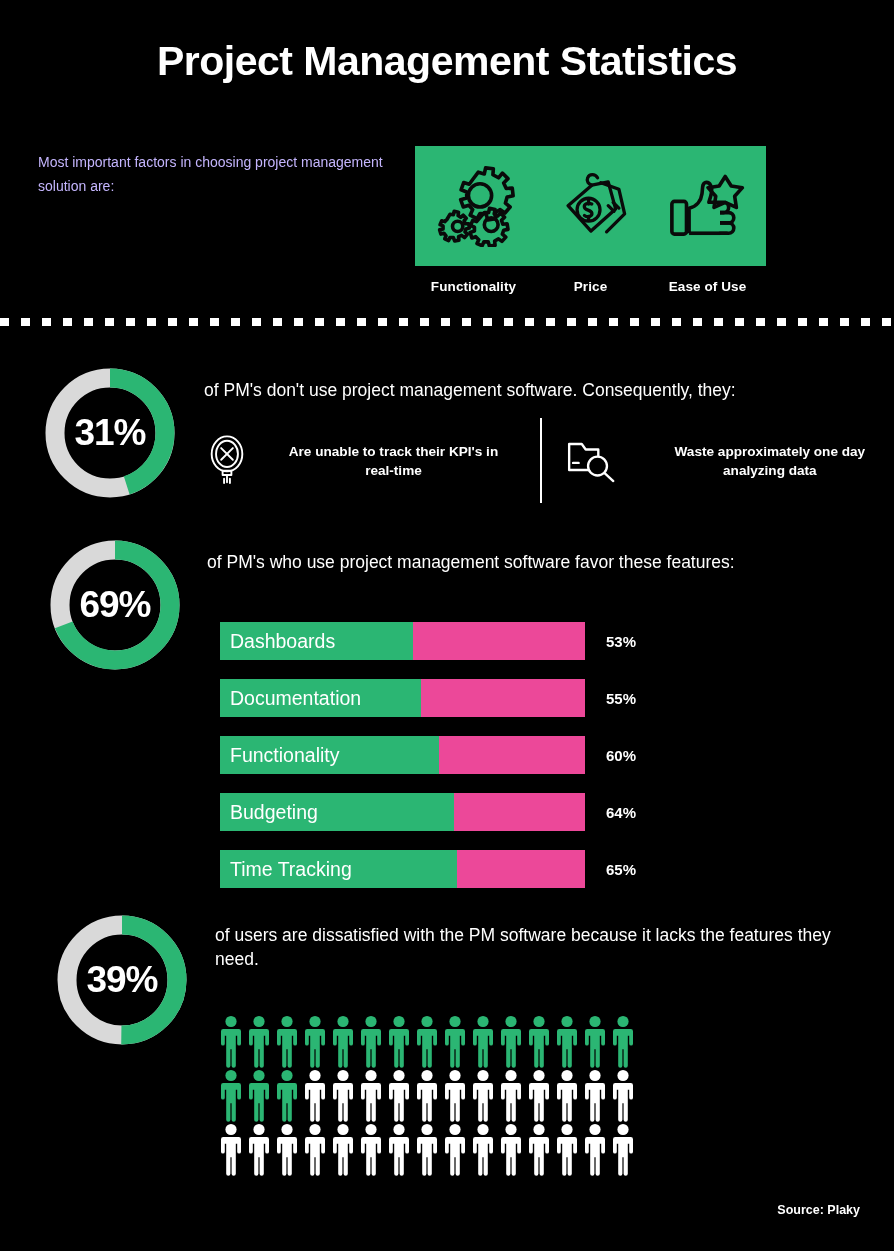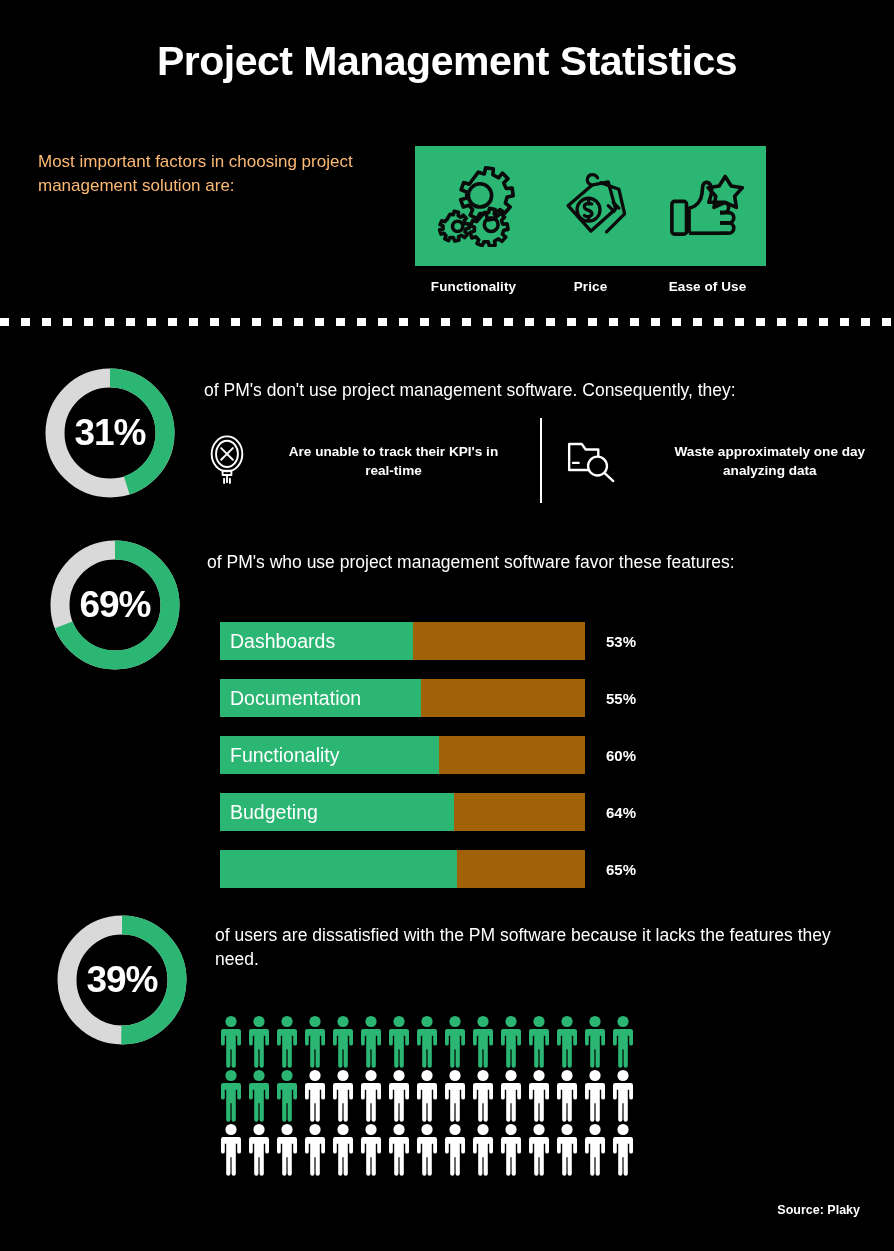--- a/index.html
+++ b/index.html
@@ -17,21 +17,21 @@
   .title{
     position:absolute;top:38px;left:0;width:894px;
     text-align:center;
     font-size:41px;font-weight:bold;letter-spacing:-0.5px;
     color:#ffffff;
   }
 
   
   .intro-text{
     position:absolute;left:38px;top:150px;width:370px;
-    font-size:17px;line-height:24px;font-weight:400;color:#fdba74;
+    font-size:14px;line-height:24px;font-weight:400;color:#c4b5fd;
   }
 
   .factors{position:absolute;left:415px;top:146px;display:flex;}
   .factor{width:117px;text-align:center;}
   .factor-tile{
     width:117px;height:120px;background:#2BB673;
     display:flex;align-items:center;justify-content:center;
   }
   .factor-label{
     margin-top:13px;font-size:13.5px;font-weight:bold;color:#ffffff;
@@ -61,21 +61,21 @@
   .subitems{position:absolute;left:205px;top:60px;display:flex;align-items:center;}
   .subitem{display:flex;align-items:center;gap:28px;}
   .subitem .txt{
     font-size:13.6px;line-height:19px;font-weight:bold;text-align:center;color:#ffffff;
   }
   .vline{width:2px;height:85px;background:#ffffff;margin:0 24px 0 30px;}
 
   
   .bars{position:absolute;left:220px;top:92px;}
   .bar-row{position:relative;height:38px;margin-bottom:19px;display:flex;align-items:center;}
-  .bar-track{position:relative;width:365px;height:38px;background:#a16207;}
+  .bar-track{position:relative;width:365px;height:38px;background:#ec4899;}
   .bar-fill{position:absolute;left:0;top:0;height:38px;background:#2BB673;}
   .bar-label{
     position:absolute;left:10px;top:0;height:38px;display:flex;align-items:center;
     font-size:19.5px;font-weight:400;color:#ffffff;white-space:nowrap;
   }
   .bar-value{margin-left:21px;font-size:15px;font-weight:bold;color:#ffffff;}
 
   
   .people{position:absolute;left:218px;top:110px;}
   .people-row{display:flex;gap:2px;margin-bottom:1px;}
@@ -239,20 +239,21 @@
         <div class="bar-track">
           <div class="bar-fill" style="width:64%"></div>
           <div class="bar-label">Budgeting</div>
         </div>
         <div class="bar-value">64%</div>
       </div>
 
       <div class="bar-row">
         <div class="bar-track">
           <div class="bar-fill" style="width:65%"></div>
+          <div class="bar-label">Time Tracking</div>
         </div>
         <div class="bar-value">65%</div>
       </div>
 
     </div>
   </div>
 
   <div class="section" style="top:905px;height:290px;">
 
     <div class="donut" style="left:52px;top:5px;width:140px;height:140px;">

